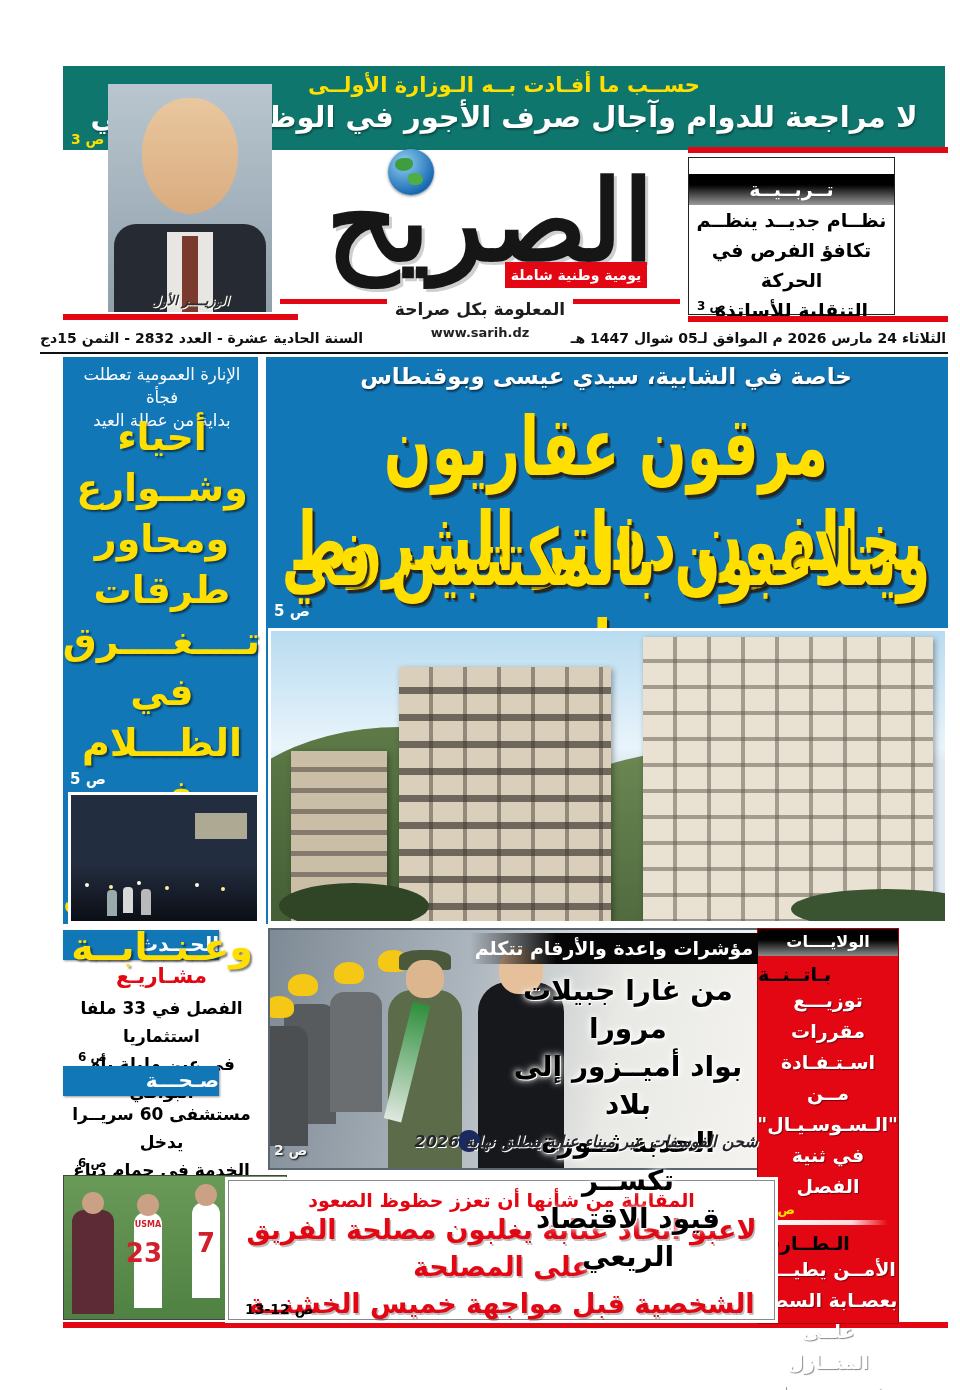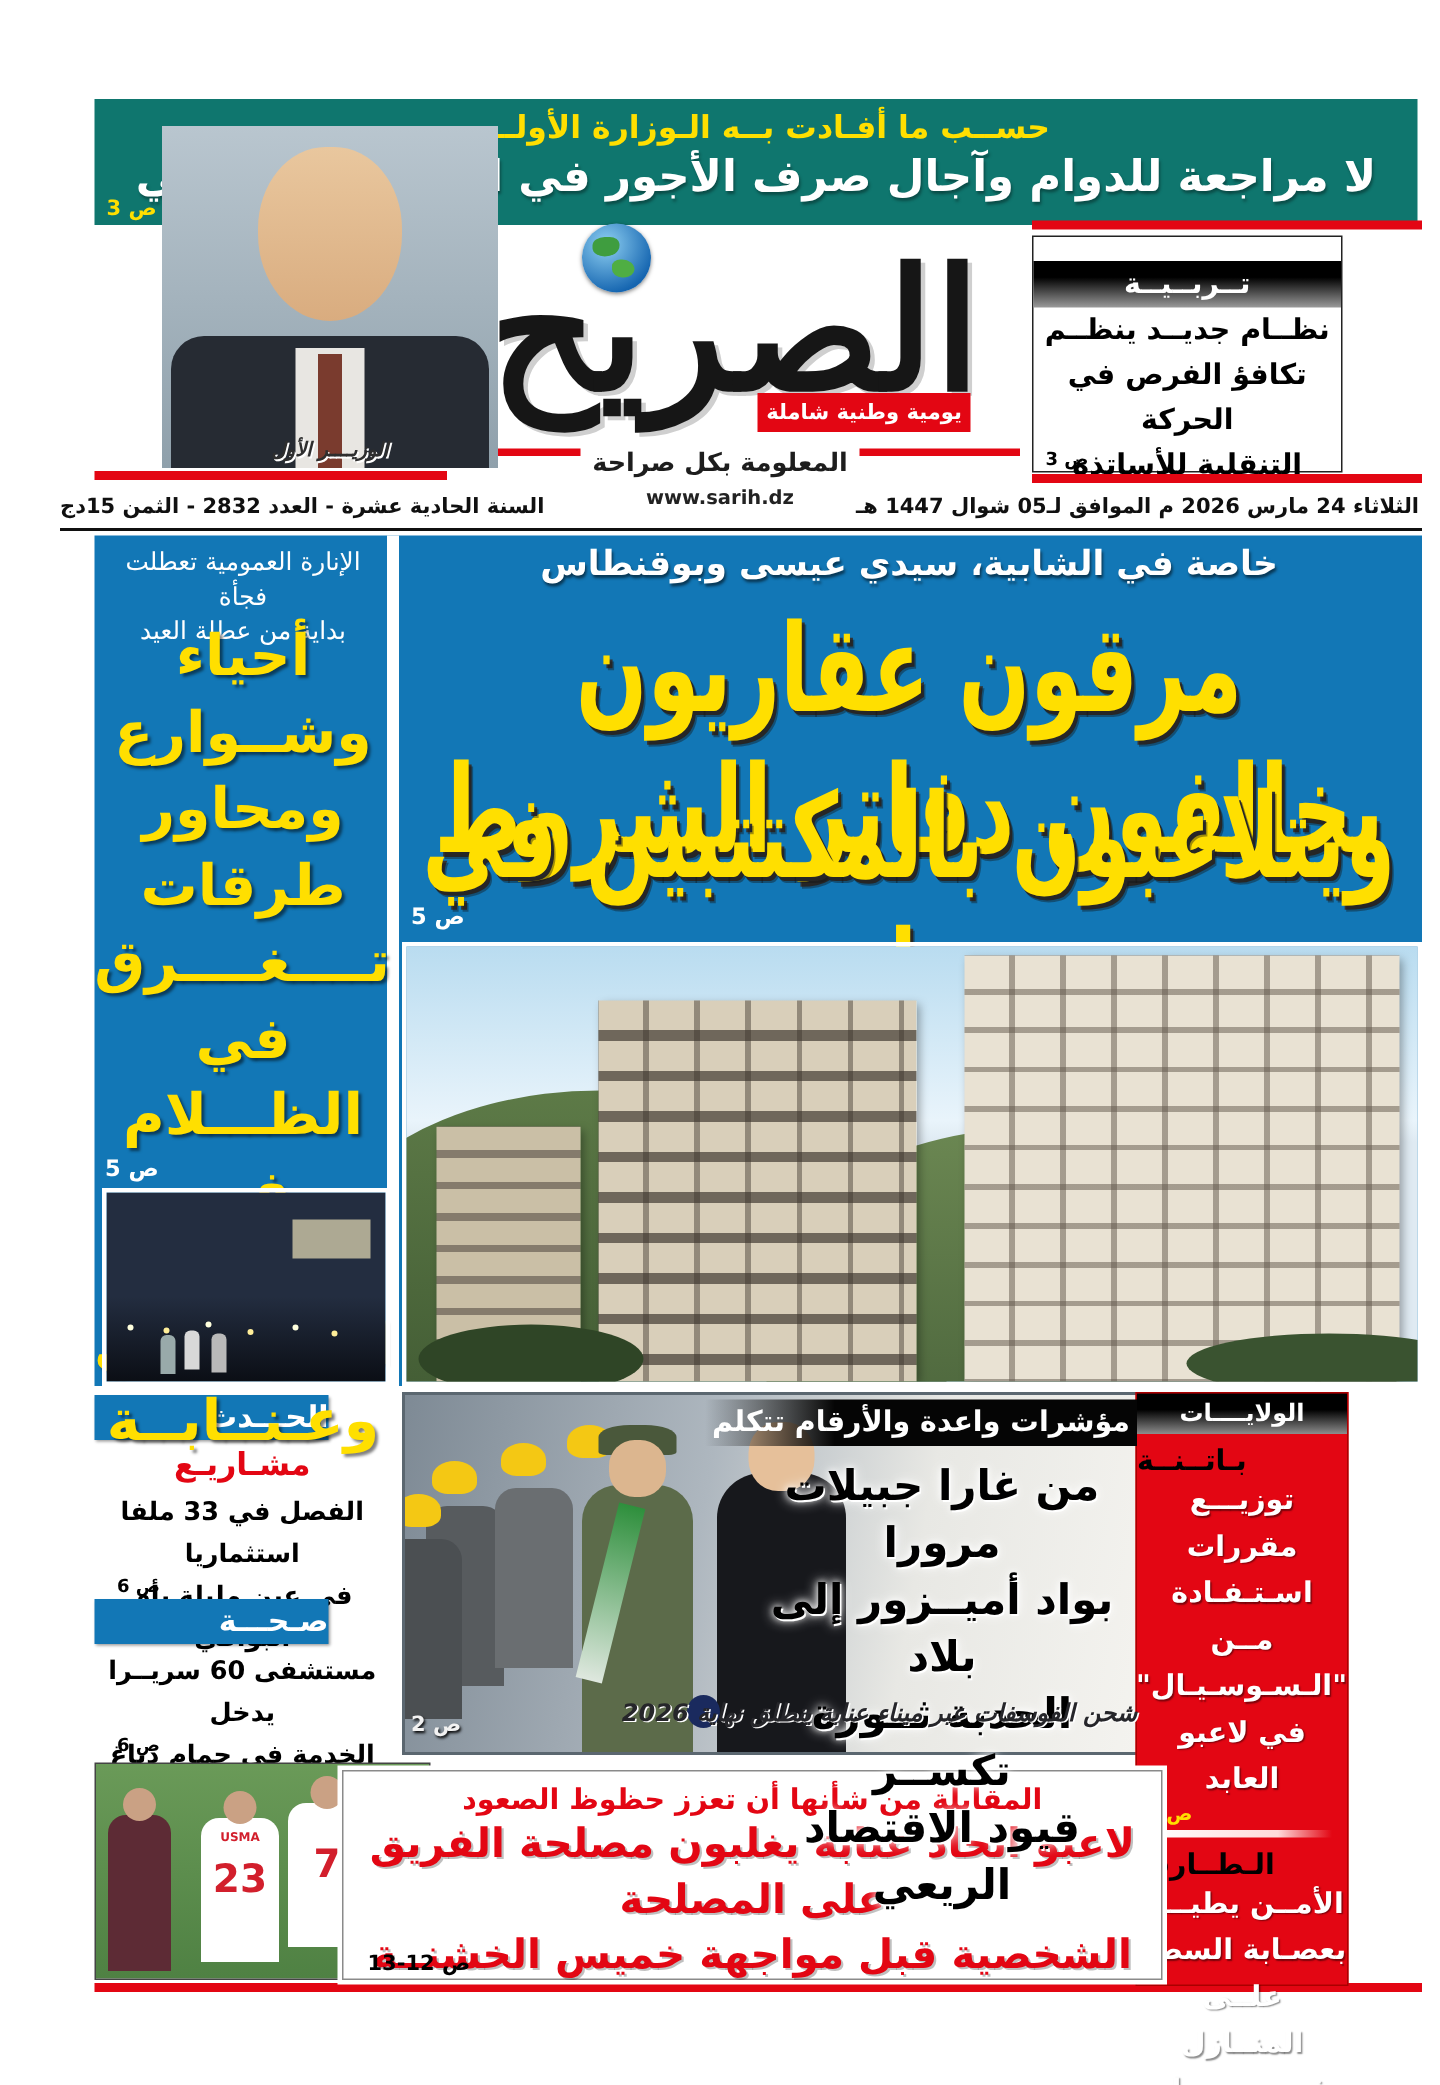--- a/index.html
+++ b/index.html
@@ -8,21 +8,21 @@
   .abs{position:absolute;}
 
   
   #banner{left:63px;top:66px;width:882px;height:84px;background:#0f766e;}
   #banner-kicker{color:#ffdf00;font-weight:bold;font-size:21px;text-align:center;padding-top:7px;}
   #banner-headline{color:#fff;font-weight:bold;font-size:29px;text-align:center;margin-top:3px;
                    text-shadow:1px 2px 2px rgba(0,0,0,.35);}
   #banner-ref{position:absolute;left:8px;bottom:3px;color:#ffdf00;font-weight:bold;font-size:14px;}
 
   
-  #minister{left:108px;top:84px;width:224px;height:228px;background:linear-gradient(#b9c6cf,#8fa0ab);z-index:6;text-decoration:underline;}
+  #minister{left:108px;top:84px;width:164px;height:228px;background:linear-gradient(#b9c6cf,#8fa0ab);z-index:6;text-decoration:underline;}
   .m-head{position:absolute;left:50%;transform:translateX(-50%);top:14px;width:96px;height:116px;
           background:linear-gradient(#e9c79e,#d9ac7f);border-radius:47% 47% 50% 50%;}
   .m-suit{position:absolute;bottom:0;left:6px;right:6px;height:88px;background:#262b33;border-radius:22px 22px 0 0;}
   .m-shirt{position:absolute;bottom:0;left:50%;transform:translateX(-50%);width:46px;height:80px;background:#e8e6e2;}
   .m-tie{position:absolute;bottom:0;left:50%;transform:translateX(-50%);width:16px;height:76px;background:#7a3b2e;}
   #minister-caption{position:absolute;left:0;right:0;bottom:4px;text-align:center;color:#2e2e2e;
           font-style:italic;font-weight:bold;font-size:13px;text-shadow:1px 1px 0 #fff;}
   #minister-line{left:63px;top:314px;width:235px;height:6px;background:#e30613;}
 
   
@@ -144,21 +144,21 @@
         font-size:16px;text-align:center;line-height:26px;}
   .sb-city{color:#000000;font-weight:bold;font-size:19px;text-align:left;margin-top:7px;}
   .sb-line{display:block;color:#fff;font-weight:bold;font-size:19px;line-height:31px;text-align:center;
         text-shadow:1px 1px 1px rgba(0,0,0,.45);}
   .sb-ref{color:#ffdf00;font-weight:bold;font-size:13px;text-align:left;padding-left:6px;}
   #sb-divider{height:5px;margin:3px 10px;background:linear-gradient(90deg,#ffffff,#ffd9d9 70%,#e30613);}
 
   
   #foot-photo{left:63px;top:1175px;width:222px;height:143px;border:1px solid #444;overflow:hidden;
         background:linear-gradient(#6a9a58,#4f8143);}
-  .player{position:absolute;width:52px;height:96px;background:#fff;border-radius:12px 12px 0 0;}
+  .player{position:absolute;width:28px;height:96px;background:#fff;border-radius:12px 12px 0 0;}
   .player .num{position:absolute;left:0;right:0;top:26px;text-align:center;color:#d21f2c;font-weight:bold;font-size:26px;}
   .player .tag{position:absolute;left:0;right:0;top:8px;text-align:center;color:#d21f2c;font-weight:bold;font-size:8px;}
   .player .phead{position:absolute;left:50%;transform:translateX(-50%);top:-18px;width:22px;height:22px;
         border-radius:50%;background:#caa184;}
   .coach{position:absolute;left:8px;top:34px;width:42px;height:104px;background:#5d2b35;border-radius:12px 12px 0 0;}
   .coach .phead{position:absolute;left:50%;transform:translateX(-50%);top:-18px;width:22px;height:22px;border-radius:50%;background:#caa184;}
   #sports-panel{left:228px;top:1180px;width:545px;height:138px;background:#fff;border:1px solid #8a8a8a;
         box-shadow:0 0 0 3px #fff;z-index:3;}
   #sports-kicker{color:#e30613;font-weight:bold;font-size:19px;text-align:center;margin-top:8px;}
   .sports-line{display:block;color:#e30613;font-weight:bold;font-size:27px;line-height:37px;text-align:center;
@@ -296,21 +296,21 @@
     <span>الخدمة في حمام دباغ بڨالمة</span>
   </div>
   <div class="abs" id="news-ref2">ص 6</div>
 
   <div class="abs" id="sb">
     <div id="sb-header">الولايــــات</div>
     <div class="sb-city">بـاتــنــة</div>
     <span class="sb-line">توزيـــع مقررات</span>
     <span class="sb-line">اسـتـفـادة مــن</span>
     <span class="sb-line">"الـسـوسـيـال"</span>
-    <span class="sb-line">في لاعبو العابد</span>
+    <span class="sb-line">في ثنية الفصل</span>
     <div class="sb-ref">ص 6</div>
     <div id="sb-divider"></div>
     <div class="sb-city">الـطــارف</div>
     <span class="sb-line">الأمــن يطيـــح</span>
     <span class="sb-line">بعصـابة السطو</span>
     <span class="sb-line">علــى المنــازل</span>
     <span class="sb-line">في بوحجــار</span>
     <div class="sb-ref">ص 6</div>
   </div>
 

